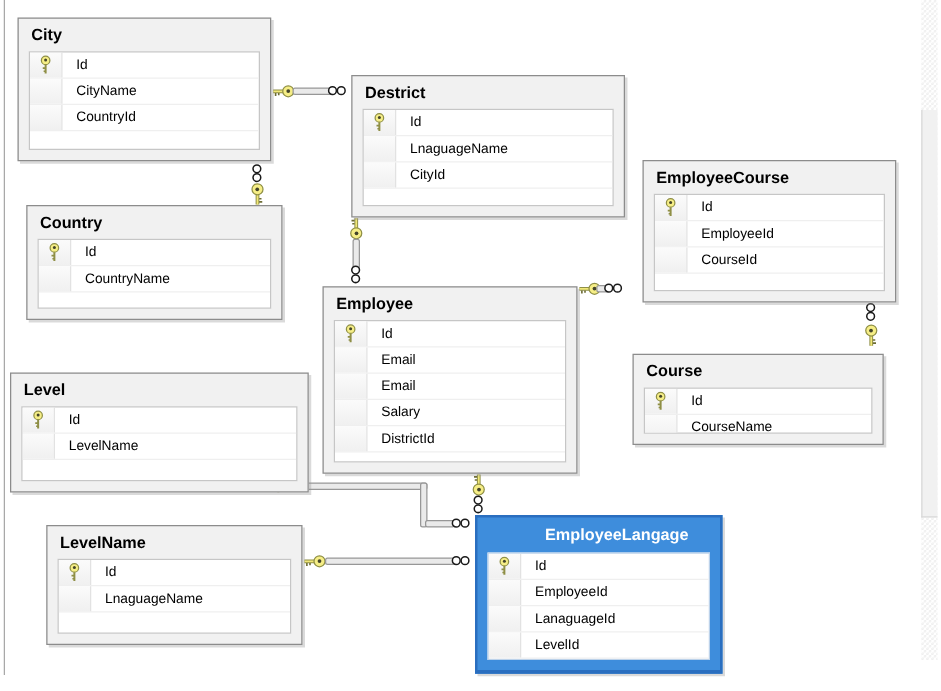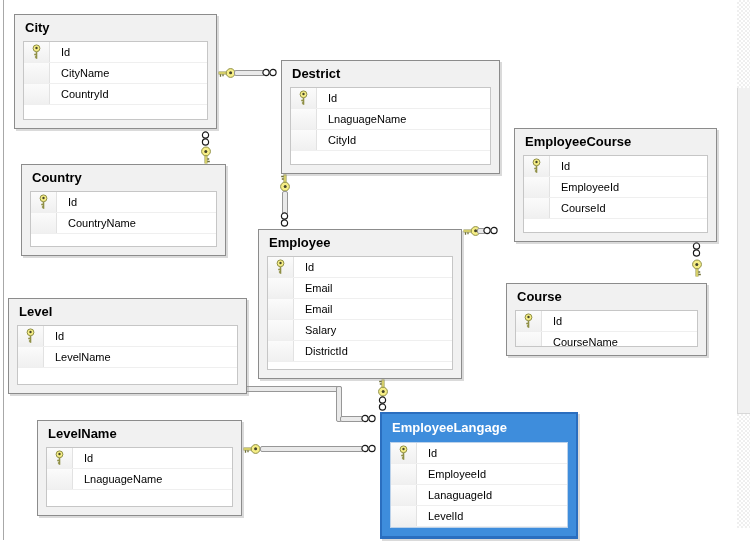--- a/index.html
+++ b/index.html
@@ -25,21 +25,21 @@
   .trow { display:flex; height:20px; align-items:center; border-bottom:1px solid #efefef; }
   .kcell {
     width:25px; align-self:stretch; flex:0 0 25px;
     background:linear-gradient(#fbfbfb,#f0f0f0);
     border-right:1px solid #e2e2e2;
     display:flex; align-items:center; justify-content:center;
   }
   .fname { font-size:11px; color:#000; padding-left:11px; white-space:nowrap; }
   
   .tbl.selected { background:#3e8ddc; border:2px solid #2a6ebf; border-bottom-width:3px; }
-  .tbl.selected .tbl-title { color:#fff; padding-top:6px; }
+  .tbl.selected .tbl-title { color:#fff; padding-top:6px;margin-left:44px; }
   .tbl.selected .tbl-grid { top:28px; border-color:#bcd2ea; }
   
   .cbar { position:absolute; background:#eaeaea; border:1px solid #979797; border-radius:2px; }
   .cbar.h { height:4px; } .cbar.v { width:4px; }
   .ck { position:absolute; width:20px; height:12px; overflow:visible; }
   .ci { position:absolute; width:17px; height:9px; overflow:visible; }
   .r90  { transform:rotate(90deg); }
   .rm90 { transform:rotate(-90deg); }
   
   .panel-edge { position:absolute; left:3px; top:0; width:1px; height:540px; background:#a8a8a8; }

